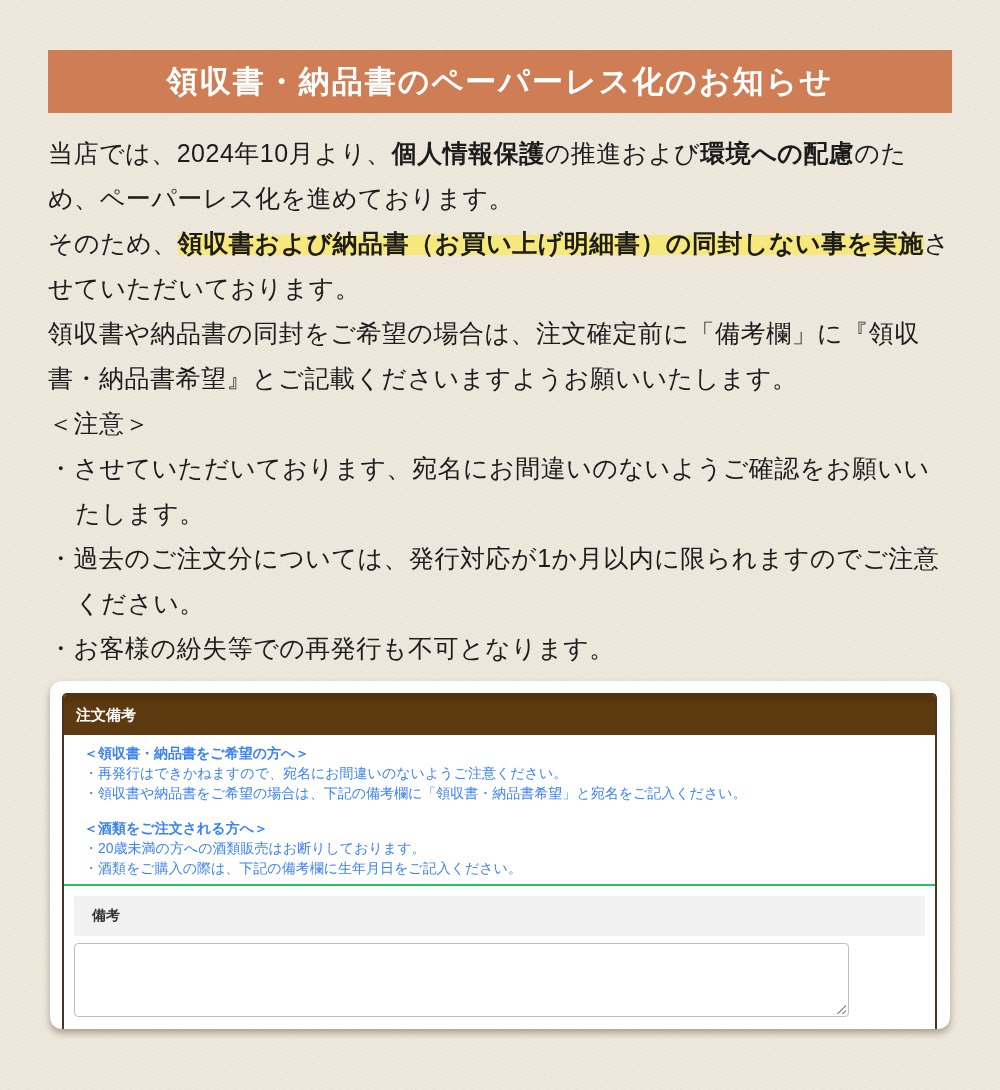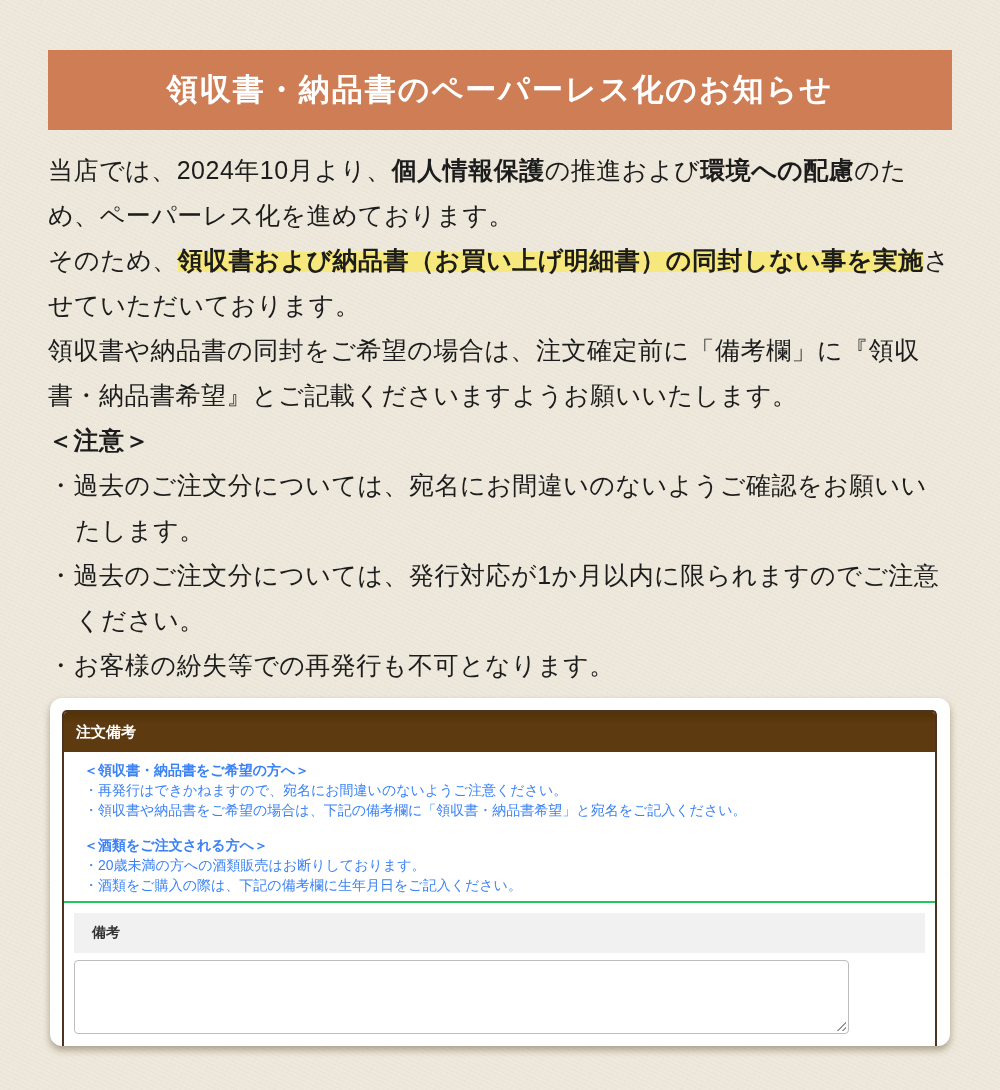--- a/index.html
+++ b/index.html
@@ -10,21 +10,21 @@
     background:
       repeating-linear-gradient(115deg, rgba(255,255,255,.05) 0 2px, transparent 2px 5px),
       repeating-linear-gradient(25deg, rgba(140,120,90,.04) 0 1px, transparent 1px 4px),
       #EDE8DB;
     overflow:hidden;
   }
 
   
   .banner {
     margin:50px 48px 0;
-    height:80px;
+    height:63px;
     background:#CE7D54;
     display:flex; align-items:center; justify-content:center;
   }
   .banner-title {
     color:#fff; font-size:31px; font-weight:bold; letter-spacing:2px;
     white-space:nowrap;
   }
 
   
   .content {
@@ -32,21 +32,21 @@
     font-size:25px;
     line-height:45px;
     letter-spacing:.5px;
   }
   .content p { margin:0; }
   strong { font-weight:bold; }
   .hl {
     background:linear-gradient(180deg, transparent 22%, #F6E87C 22%, #F6E87C 92%, transparent 92%);
     -webkit-box-decoration-break:clone; box-decoration-break:clone;
   }
-  .notice-heading { margin-top:12px; font-weight:bold; }
+  .notice-heading { margin-top:12px; font-weight:normal; }
   .notice-list { list-style:none; }
   .notice-list li { padding-left:27px; text-indent:-27px; }
 
   
   .card {
     position:relative;
     margin:10px 0 0 50px;
     width:900px; height:348px;
     background:#fff;
     border-radius:12px;
@@ -116,21 +116,21 @@
   <div class="banner-title">領収書・納品書のペーパーレス化のお知らせ</div>
 </div>
 
 <div class="content">
   <p><span>当店では、2024年10月より、</span><strong>個人情報保護</strong><span>の推進および</span><strong>環境への配慮</strong><span>のため、ペーパーレス化を進めております。</span></p>
   <p><span>そのため、</span><strong class="hl">領収書および納品書（お買い上げ明細書）の同封しない事を実施</strong><span>させていただいております。</span></p>
   <p>領収書や納品書の同封をご希望の場合は、注文確定前に「備考欄」に『領収書・納品書希望』とご記載くださいますようお願いいたします。</p>
 
   <p class="notice-heading">＜注意＞</p>
   <ul class="notice-list">
-    <li>・過去のご注文分については、宛名にお間違いのないようご確認をお願いいたします。</li>
+    <li>・させていただいております、宛名にお間違いのないようご確認をお願いいたします。</li>
     <li>・過去のご注文分については、発行対応が1か月以内に限られますのでご注意ください。</li>
     <li>・お客様の紛失等での再発行も不可となります。</li>
   </ul>
 </div>
 
 <div class="card">
   <div class="form-box">
     <div class="form-header">注文備考</div>
     <div class="form-instructions">
       <div class="form-group">

